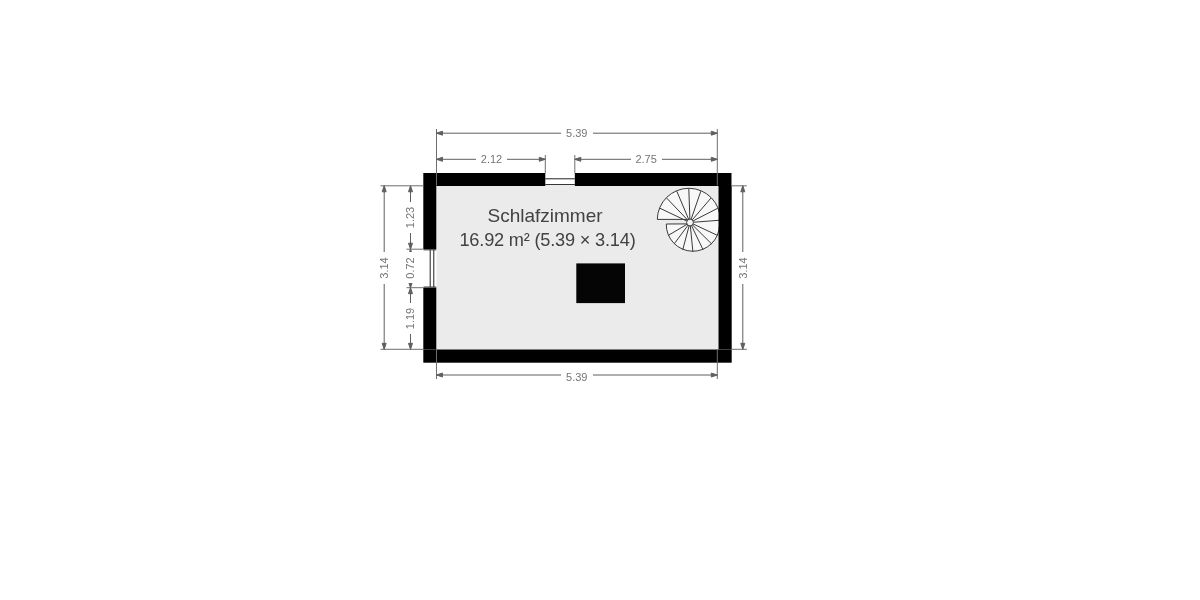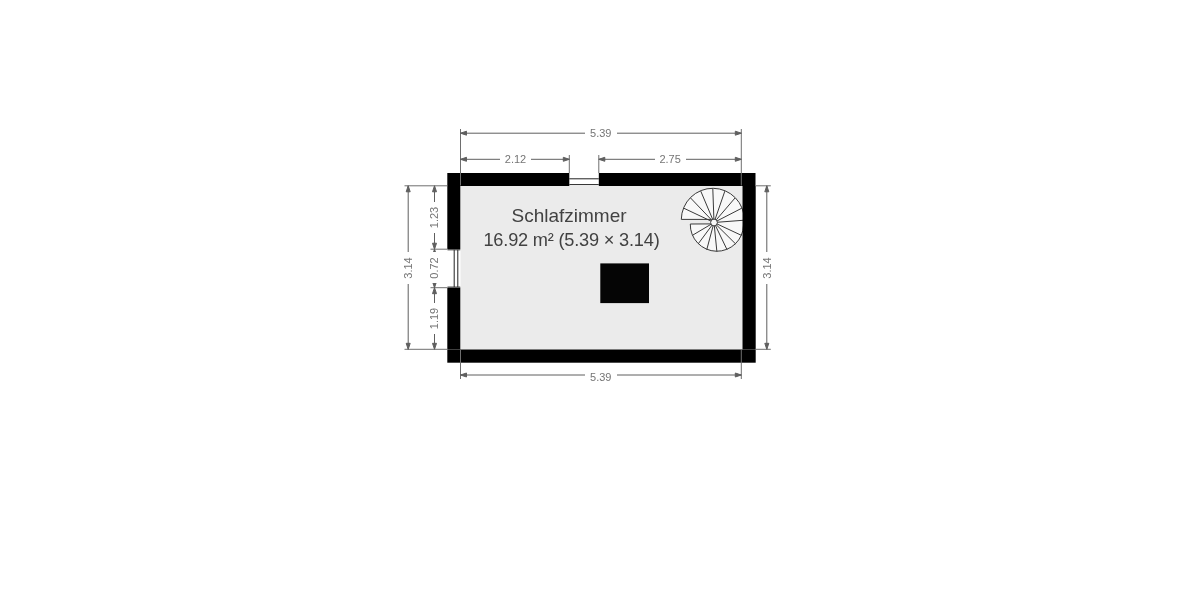--- a/index.html
+++ b/index.html
@@ -1,16 +1,16 @@
 <!DOCTYPE html>
 <html><head>
 <meta charset="utf-8">
 <style>
   html,body{margin:0;padding:0;background:#ffffff;}
-  .wrap{width:1168px;height:600px;position:relative;overflow:hidden;margin-left:24px;}
+  .wrap{width:1168px;height:600px;position:relative;overflow:hidden;}
   svg{position:absolute;top:0;left:0;}
   text{font-family:"Liberation Sans",sans-serif;}
 </style>
 </head>
 <body>
 <div class="wrap">
 <svg width="1200" height="600" viewBox="0 0 1200 600">
 
   <rect x="436.3" y="186" width="282.2" height="163.5" fill="#ebebeb"></rect>
 

